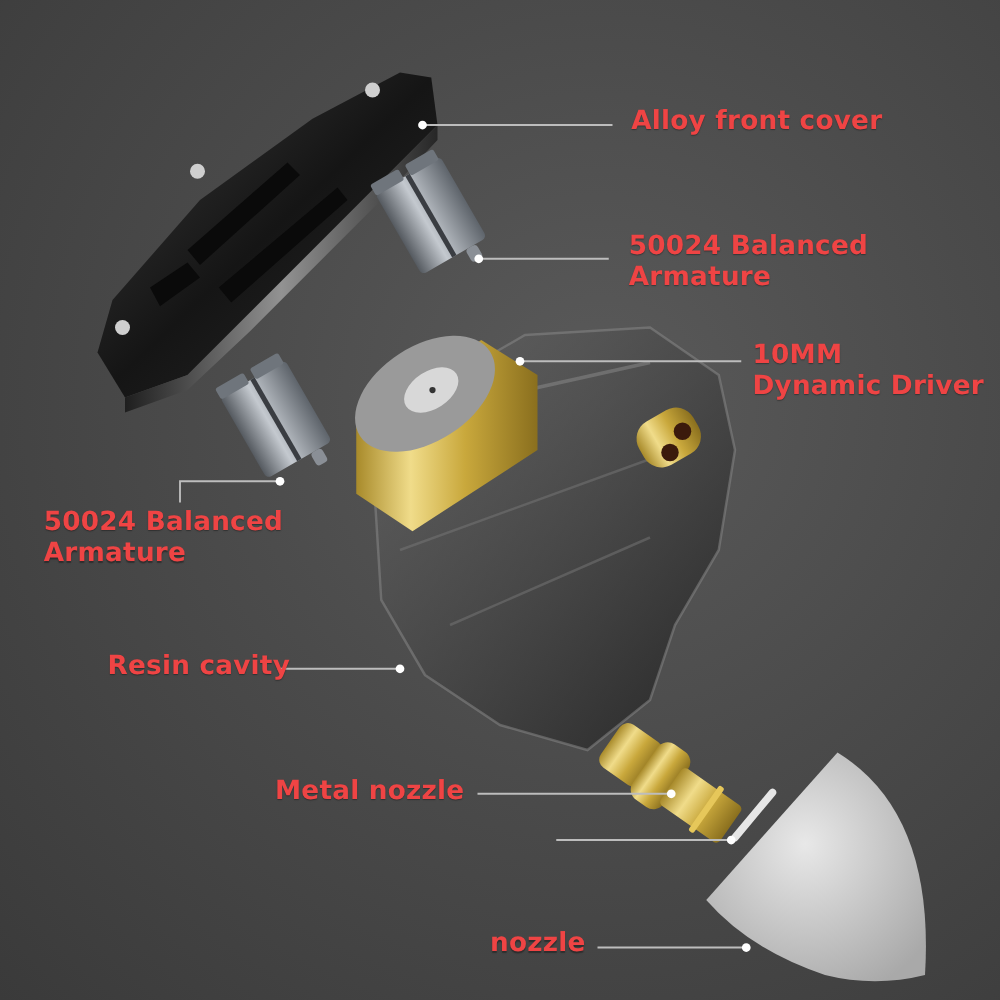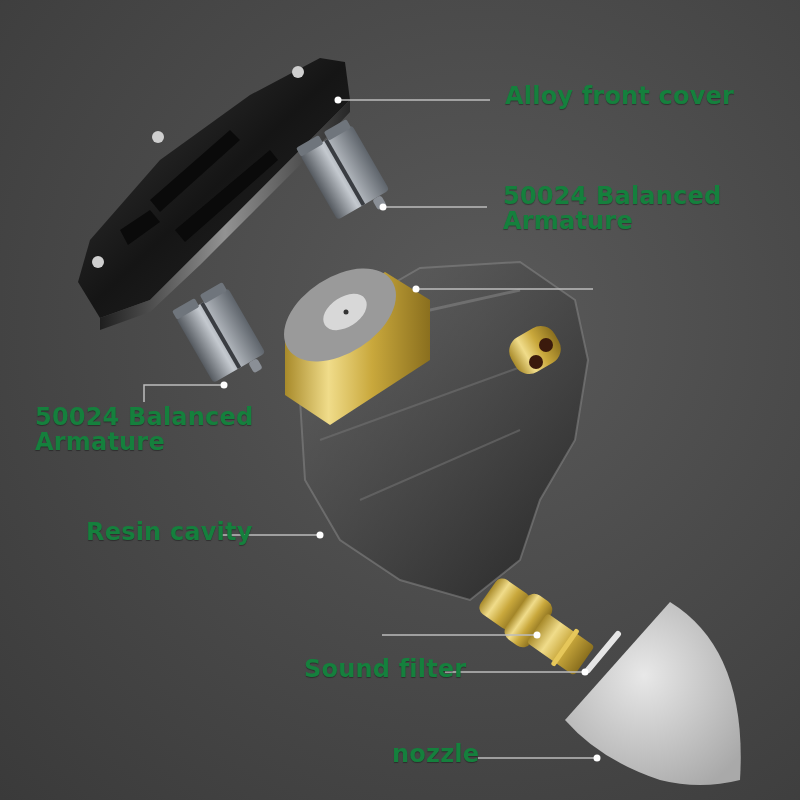--- a/index.html
+++ b/index.html
@@ -4,21 +4,21 @@
 <style>
   html, body { margin: 0; padding: 0; }
   body {
     width: 800px; height: 800px; overflow: hidden; position: relative;
     background: radial-gradient(ellipse at 60% 40%, #5a5a5a 0%, #4b4b4b 45%, #3a3a3a 100%);
     font-family: "DejaVu Sans", "Liberation Sans", sans-serif;
   }
   .stage { position: absolute; inset: 0; }
   svg.art { position: absolute; left: 0; top: 0; width: 800px; height: 800px; }
   .label {
-    position: absolute; color: #15803d; font-weight: bold; font-size: 24px;
+    position: absolute; color: #ef4444; font-weight: bold; font-size: 21px;
     line-height: 25px; letter-spacing: 0.2px; white-space: nowrap;
     text-shadow: 0 1px 1px rgba(0,0,0,0.35);
   }
   .label span { display: block; }
 </style>
 </head>
 <body>
 
 <div class="stage">
 
@@ -141,31 +141,35 @@
 
   <div class="label" style="left:505px; top:84px;">
     <span>Alloy front cover</span>
   </div>
 
   <div class="label" style="left:503px; top:184px;">
     <span>50024 Balanced</span>
     <span>Armature</span>
   </div>
 
+  <div class="label" style="left:602px; top:271px;">
+    <span>10MM</span>
+    <span>Dynamic Driver</span>
+  </div>
 
   <div class="label" style="left:35px; top:405px;">
     <span>50024 Balanced</span>
     <span>Armature</span>
   </div>
 
   <div class="label" style="left:86px; top:520px;">
     <span>Resin cavity</span>
   </div>
 
+  <div class="label" style="left:220px; top:620px;">
+    <span>Metal nozzle</span>
+  </div>
 
-  <div class="label" style="left:304px; top:657px;">
-    <span>Sound filter</span>
-  </div>
 
   <div class="label" style="left:392px; top:742px;">
     <span>nozzle</span>
   </div>
 </div>
 
 </body></html>

